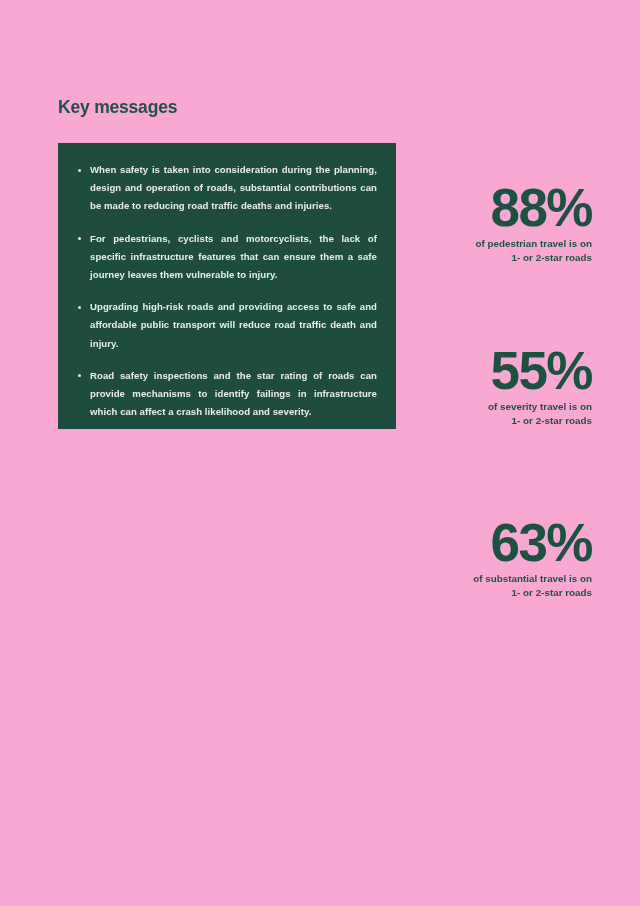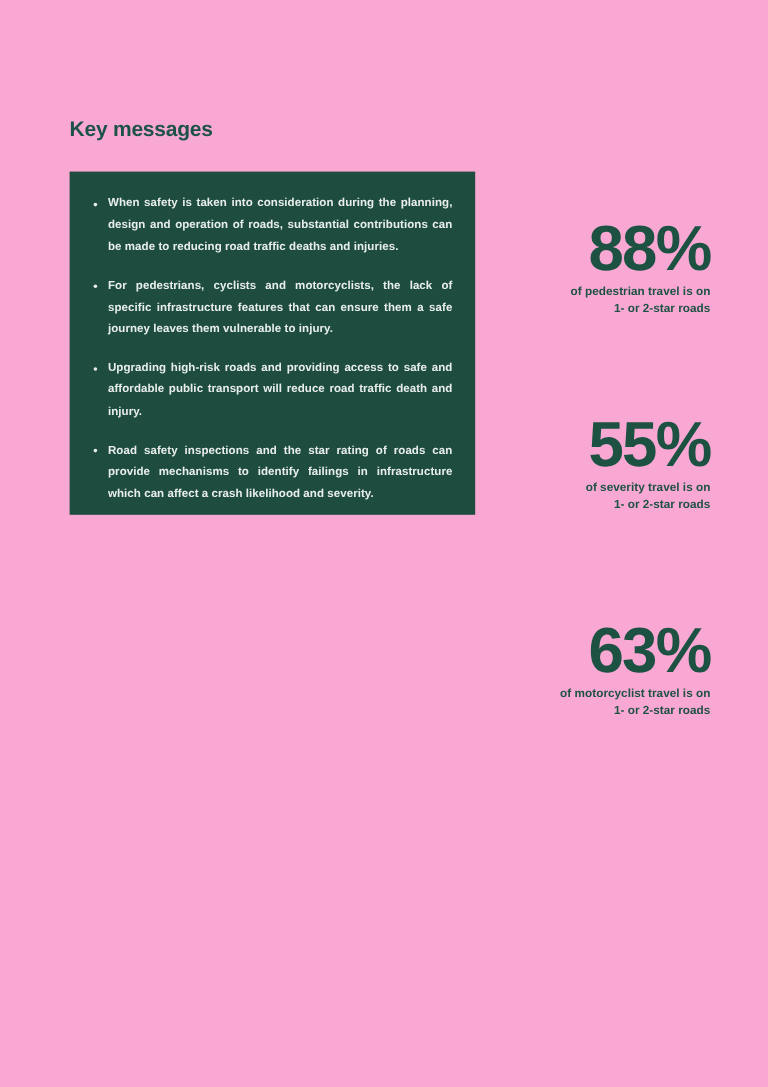--- a/index.html
+++ b/index.html
@@ -163,18 +163,18 @@
     <span class="stat-number">55%</span>
     <span class="stat-caption">
       <span class="cap-line">of severity travel is on</span>
       <span class="cap-line">1- or 2-star roads</span>
     </span>
   </div>
 
   <div class="stat-block" id="stat-motorcyclist">
     <span class="stat-number">63%</span>
     <span class="stat-caption">
-      <span class="cap-line">of motorcyclist travel is on</span>
+      <span class="cap-line">of substantial travel is on</span>
       <span class="cap-line">1- or 2-star roads</span>
     </span>
   </div>
 
 </div>
 
 </body></html>

